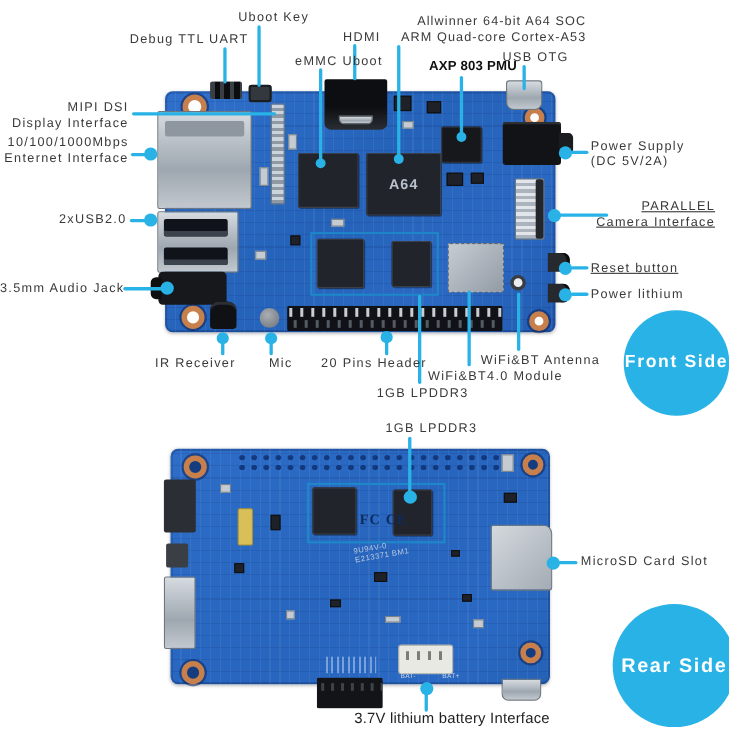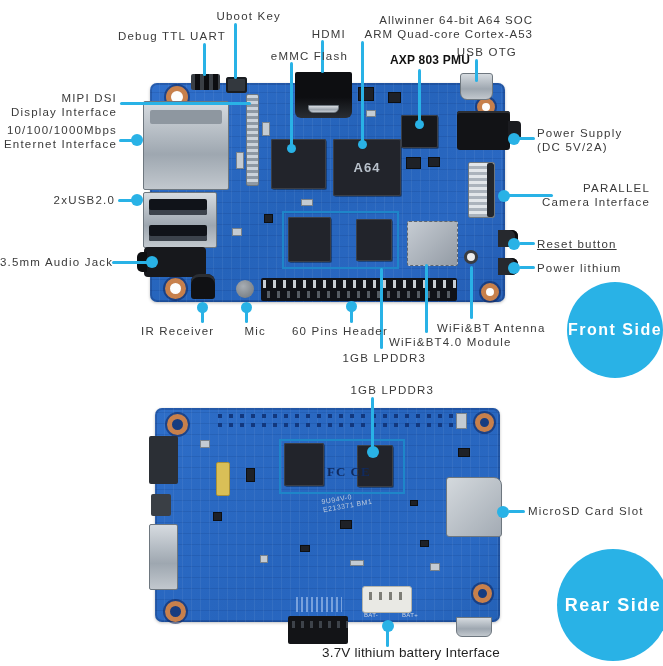--- a/index.html
+++ b/index.html
@@ -140,21 +140,21 @@
   <div class="dot" style="left:346px;top:301px;width:11px;height:11px;"></div>
   <div class="vln" style="left:470px;top:266px;height:53px;"></div>
   <div class="vln" style="left:425px;top:264px;height:69px;"></div>
   <div class="vln" style="left:380px;top:268px;height:81px;"></div>
 
   <div class="lbl ctr" style="left:191px;top:9px;width:90px;">
     <span>Uboot Key</span></div>
   <div class="lbl ctr" style="left:108px;top:29px;width:118px;">
     <span>Debug TTL UART</span></div>
   <div class="lbl ctr" style="left:236px;top:49px;width:112px;">
-    <span>eMMC Flash</span></div>
+    <span>eMMC Uboot</span></div>
   <div class="lbl ctr" style="left:298px;top:27px;width:48px;">
     <span>HDMI</span></div>
   <div class="lbl ctr" style="left:333px;top:13px;width:200px;letter-spacing:1px;">
     <div>Allwinner 64-bit A64 SOC</div>
     <div>ARM Quad-core Cortex-A53</div>
   </div>
   <div class="lbl ctr bold-lbl" style="left:370px;top:53px;width:100px;">
     <span>AXP 803 PMU</span></div>
   <div class="lbl ctr" style="left:437px;top:45px;width:80px;">
     <span>USB OTG</span></div>
@@ -167,34 +167,34 @@
     <div>Enternet Interface</div>
   </div>
   <div class="lbl rt" style="left:0px;top:193px;width:115px;">
     <span>2xUSB2.0</span></div>
   <div class="lbl rt" style="left:0px;top:255px;width:110px;">
     <span>3.5mm Audio Jack</span></div>
   <div class="lbl" style="left:537px;top:126px;">
     <div>Power Supply</div>
     <div>(DC 5V/2A)</div>
   </div>
-  <div class="lbl ctr" style="left:530px;top:181px;width:120px;">
+  <div class="lbl ctr" style="left:530px;top:181px;width:120px;text-decoration:underline;">
     <div>PARALLEL</div>
     <div>Camera Interface</div>
   </div>
   <div class="lbl" style="left:537px;top:237px;text-decoration:underline;">
     <span>Reset button</span></div>
   <div class="lbl" style="left:537px;top:261px;">
     <span>Power lithium</span></div>
   <div class="lbl" style="left:141px;top:324px;">
     <span>IR Receiver</span></div>
   <div class="lbl ctr" style="left:228px;top:324px;width:38px;">
     <span>Mic</span></div>
   <div class="lbl ctr" style="left:266px;top:324px;width:122px;">
-    <span>60 Pins Header</span></div>
+    <span>20 Pins Header</span></div>
   <div class="lbl" style="left:437px;top:321px;">
     <span>WiFi&amp;BT Antenna</span></div>
   <div class="lbl" style="left:389px;top:335px;">
     <span>WiFi&amp;BT4.0 Module</span></div>
   <div class="lbl ctr" style="left:314px;top:351px;width:112px;">
     <span>1GB LPDDR3</span></div>
 
   <div class="badge" style="left:567px;top:282px;width:96px;height:96px;font-size:16px;">
     <span>Front Side</span>
     </div>

